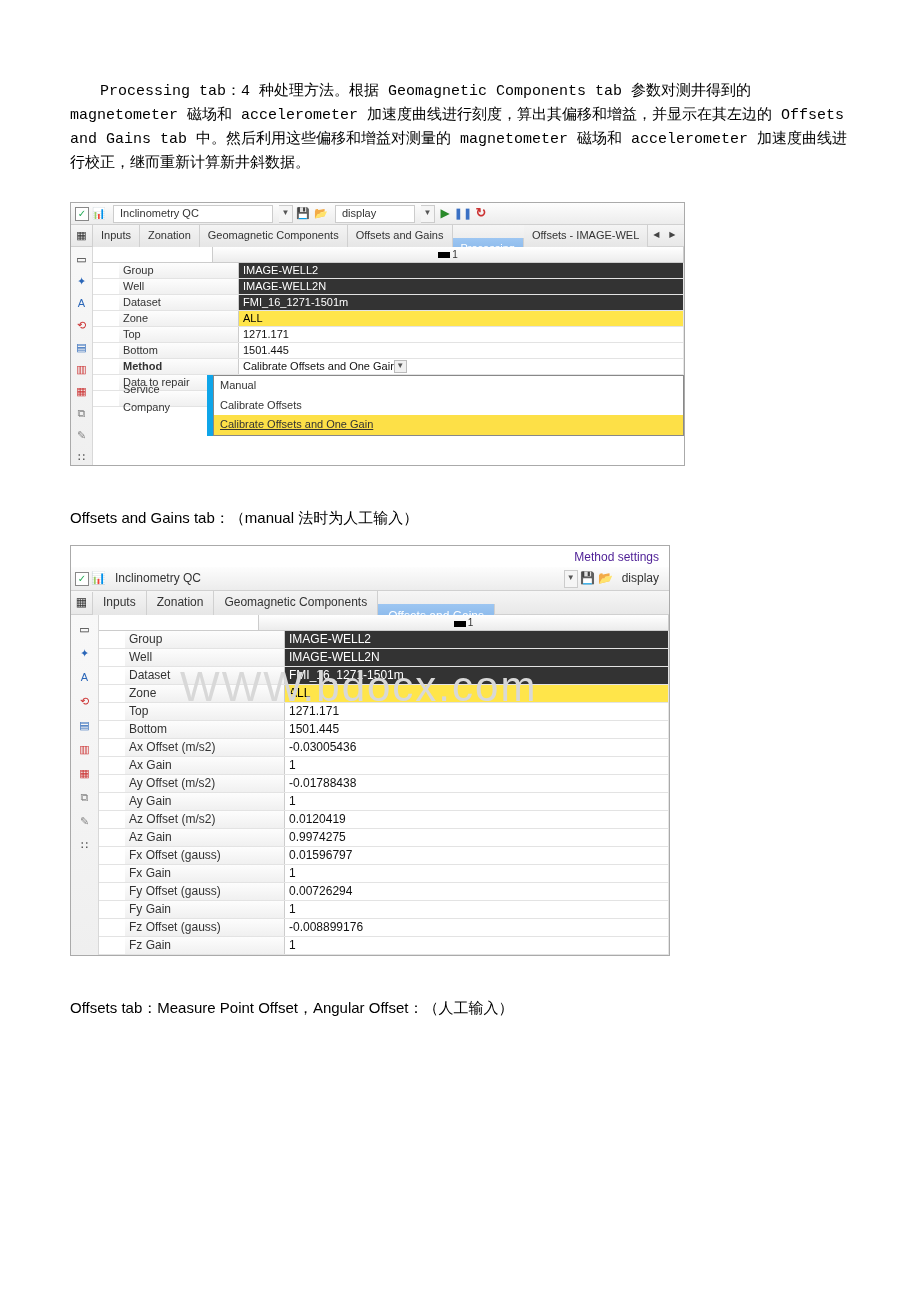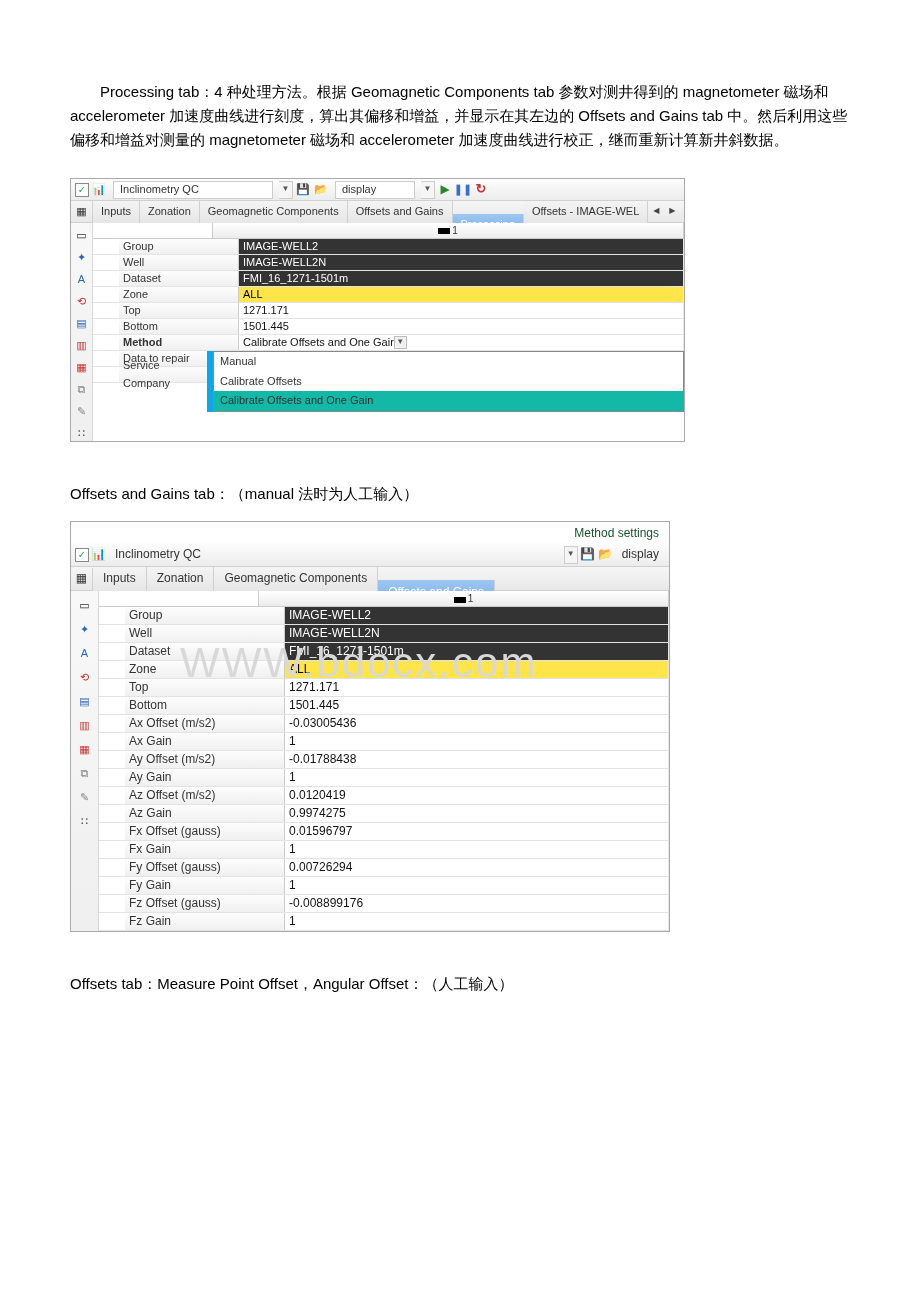--- a/index.html
+++ b/index.html
@@ -8,20 +8,21 @@
       font-size: 15px;
       line-height: 1.6;
       color: #000;
       background: #fff;
       padding: 80px 70px 40px 70px;
       width: 920px;
     }
     .para {
       margin-bottom: 26px;
       text-indent: 2em;
+      font-family: Liberation Mono, monospace;
     }
     .para-noindent {
       margin-bottom: 10px;
       margin-top: 40px;
     }
     .app-screenshot {
       margin: 15px 0 10px 0;
       border: 1px solid #aaa;
       font-family: "Segoe UI", Tahoma, Arial, sans-serif;
       font-size: 11px;
@@ -98,33 +99,33 @@
     }
     .row .rval.inv { background:#333; color:#fff; }
     .row .rval.yel { background:#ffe54a; color:#000; }
     .row .rval.dd { justify-content:flex-start;}
     .row .rval .ddarrow { font-size:8px; color:#555; border:1px solid #bbb; width:13px; height:13px; display:flex;align-items:center;justify-content:center;background:#f0f0f0;}
     .dropdown-list {
       border:1px solid #888; background:#fff; width:180px;
       margin-left:120px; font-size:11px;
     }
     .dropdown-list .dditem { padding:1px 6px;}
-    .dropdown-list .dditem.sel { background:#14b8a6; }
+    .dropdown-list .dditem.sel { background:#fde047;text-decoration:underline; }
     
     .shot2 .row .rname { width:160px; }
     .shot2 .colhdr .c1 { width:160px; }
     .shot2 { font-size:12px; }
     .shot2 .tb-top { font-size:12px; height:24px;}
     .shot2 .tabs { font-size:12px; height:24px;}
     .shot2 .tab { height:24px; padding:0 10px;}
     .shot2 .row { height:18px; font-size:12px;}
     .shot2 .icon-col { width:28px; gap:10px; padding-top:8px;}
     .shot2-wrap { position:relative; }
     .method-label {
-      text-align:right; color:#14532d; font-size:12px;
+      text-align:right; color:#4c1d95; font-size:12px;
       padding:2px 10px 0 0;
       background:#fff;
     }
     .watermark {
       position:absolute; left:110px; top:108px;
       font-size:42px; color:#d8d8d8; font-weight:400;
       letter-spacing:2px; pointer-events:none;
       font-family: Arial, sans-serif;
       z-index:5;
     }

